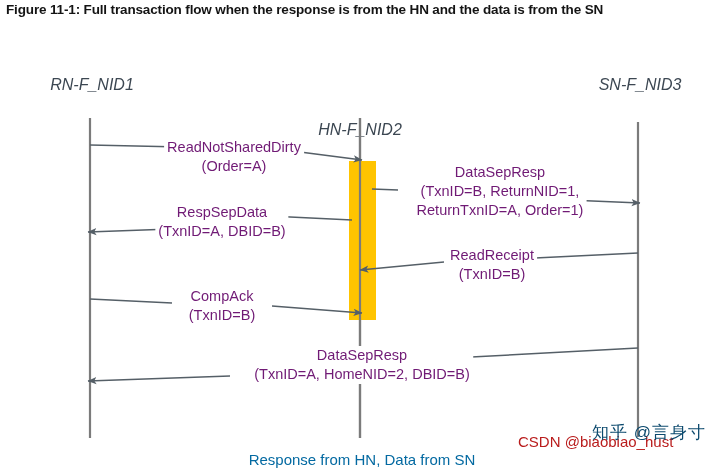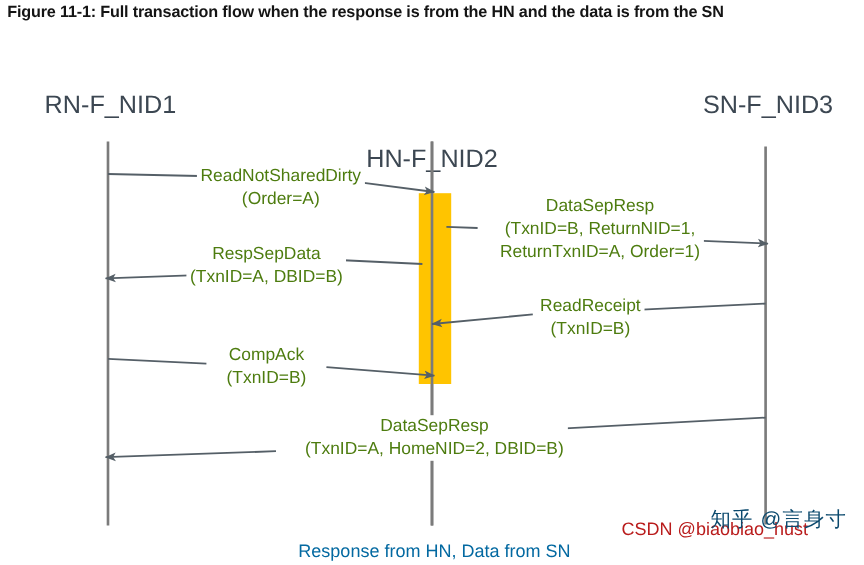--- a/index.html
+++ b/index.html
@@ -23,36 +23,37 @@
     top: 2px;
     width: 714px;
     font-size: 13.5px;
     font-weight: bold;
     color: #141414;
     letter-spacing: -0.15px;
     white-space: nowrap;
   }
   .lifeline-label {
     position: absolute;
-    font-size: 21px;
+    font-size: 16px;
     color: #3c4752;
     text-align: center;
     white-space: nowrap;
     transform: translateX(-50%);
+    font-style: italic;
   }
   #diagram-svg {
     position: absolute;
     left: 0;
     top: 0;
   }
   .msg-label {
     position: absolute;
     font-size: 14.5px;
     line-height: 19px;
-    color: #4d7c0f;
+    color: #701a75;
     text-align: center;
     white-space: nowrap;
     transform: translateX(-50%);
     background: #ffffff;
     padding: 0 3px;
   }
   #footer-caption {
     position: absolute;
     font-size: 15px;
     color: #0369a1;

